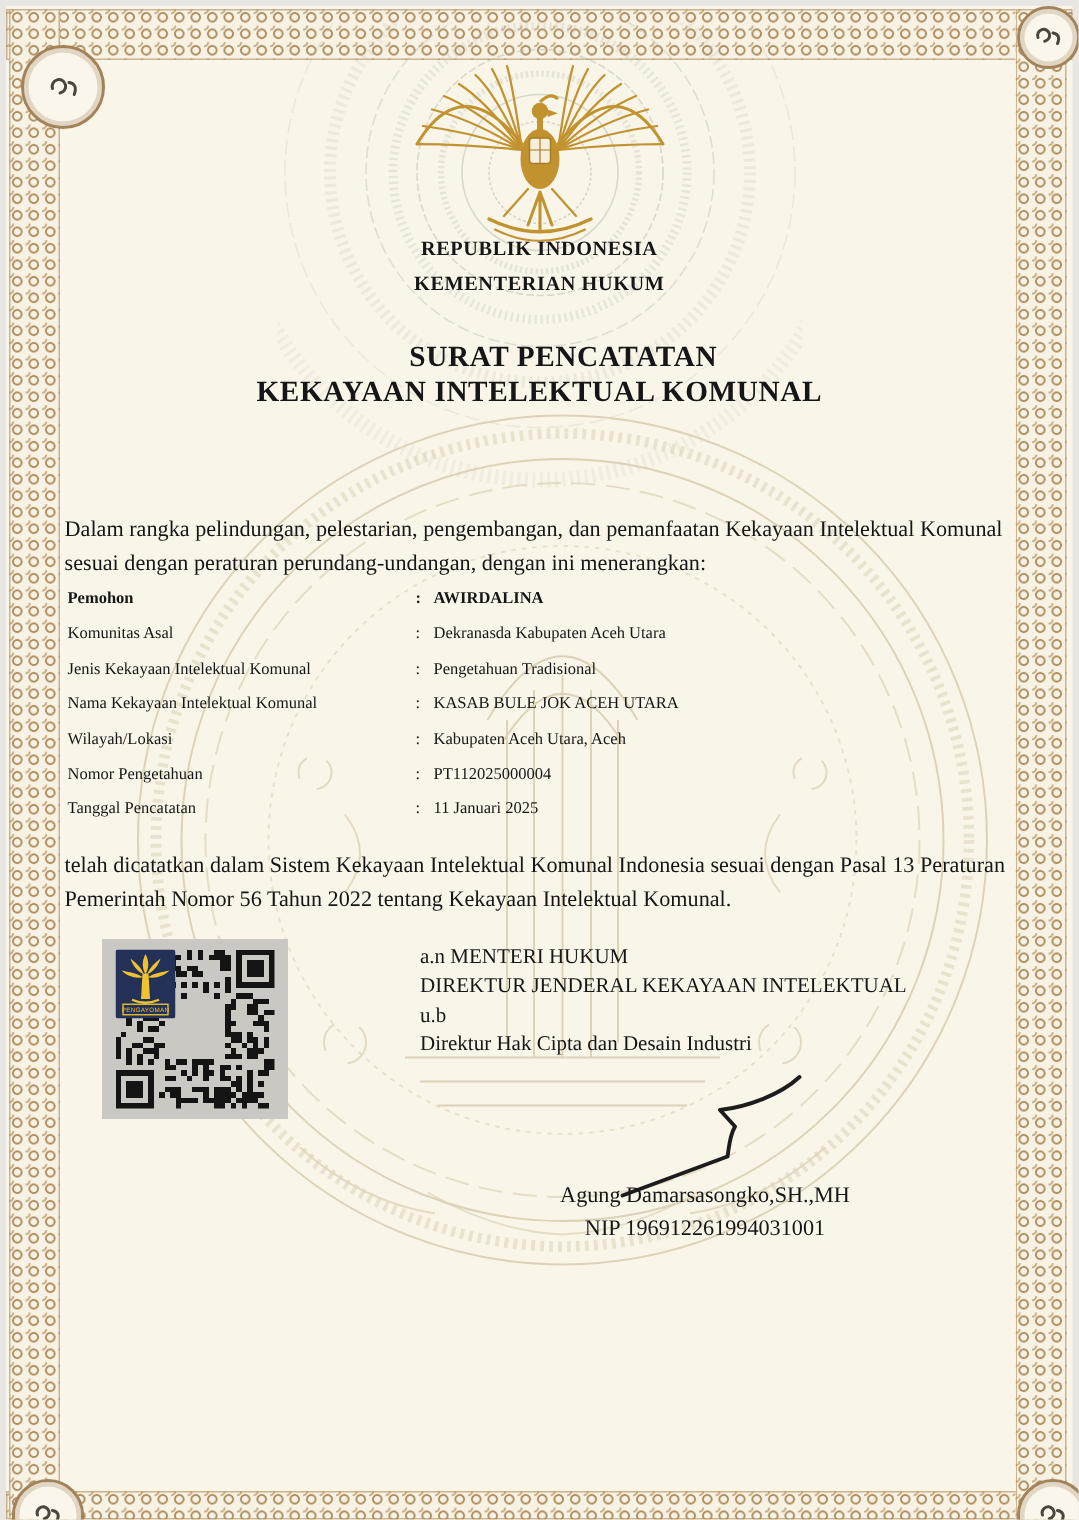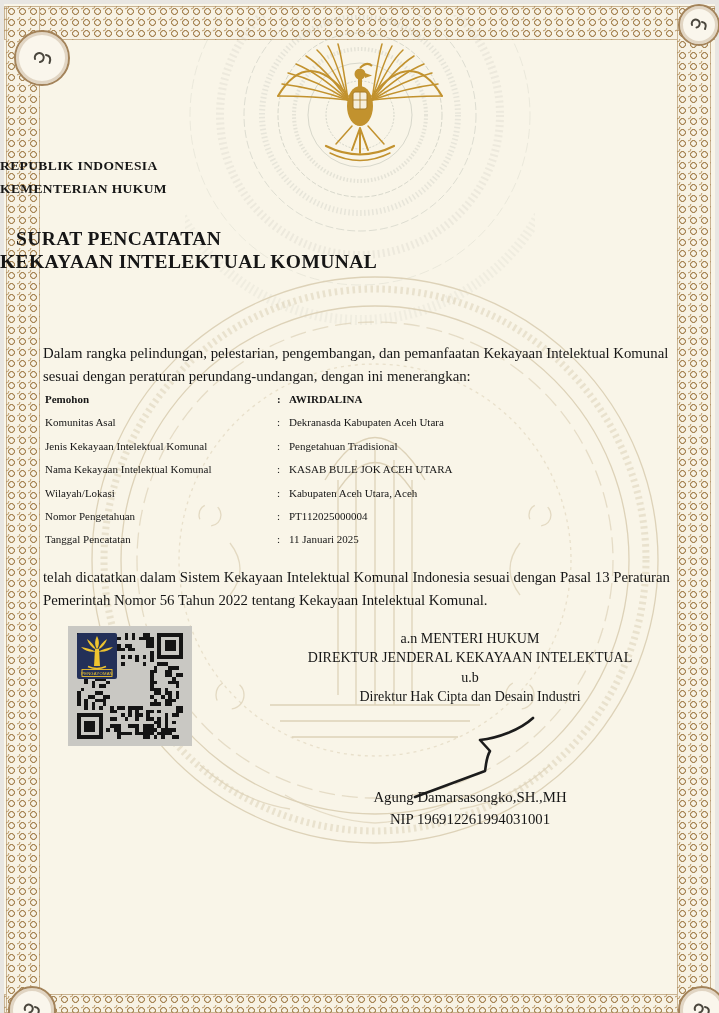--- a/index.html
+++ b/index.html
@@ -19,33 +19,33 @@
   .band-right{left:677px;top:6px;width:34px;height:1007px;}
   .corner{position:absolute;border-radius:50%;background:#faf6ec;border:2px solid #a3835a;
     box-shadow:inset 0 0 0 3px rgba(163,131,90,.28);display:flex;align-items:center;justify-content:center;}
   .corner-tl{left:14px;top:30px;width:52px;height:52px;}
   .corner-tr{left:678px;top:4px;width:38px;height:38px;}
   .corner-bl{left:8px;top:986px;width:44px;height:44px;}
   .corner-br{left:678px;top:986px;width:44px;height:44px;}
   
   .lay{position:absolute;}
   
-  .ctr{position:absolute;left:0;width:719px;text-align:left;}
+  .ctr{position:absolute;left:0;width:719px;text-align:center;}
   .hdr{font-weight:bold;font-size:13.5px;letter-spacing:.4px;}
   #hdr1{top:158px;} #hdr2{top:181px;}
   .ttl{font-weight:bold;font-size:19.5px;letter-spacing:.4px;}
   #title1{top:228px;padding-left:16px;} #title2{top:251px;}
   .para{position:absolute;left:43px;width:637px;font-size:14.8px;line-height:23px;}
   #intro{top:342px;} #closing{top:566px;}
   .fields{position:absolute;left:45px;top:393px;}
   .frow{display:flex;height:23.4px;font-size:11px;align-items:flex-start;}
   .flabel{width:232px;flex:none;}
   .fcolon{width:12px;flex:none;}
   .frow.bold span{font-weight:bold;}
-  .sigblk{position:absolute;left:280px;top:629px;width:380px;text-align:center;
+  .sigblk{position:absolute;left:280px;top:629px;width:380px;text-align:left;
           font-size:14px;line-height:19.4px;}
   .nameblk{position:absolute;left:310px;top:787px;width:320px;text-align:center;
            font-size:14.8px;line-height:21.5px;}
   
   .qrzone{position:absolute;left:68px;top:626px;width:124px;height:120px;background:#c9c8c3;}
   .qrzone svg{position:absolute;left:9px;top:7px;}
   .qrlogo{position:absolute;left:42px;top:37px;}
 </style>
 </head>
 <body>

